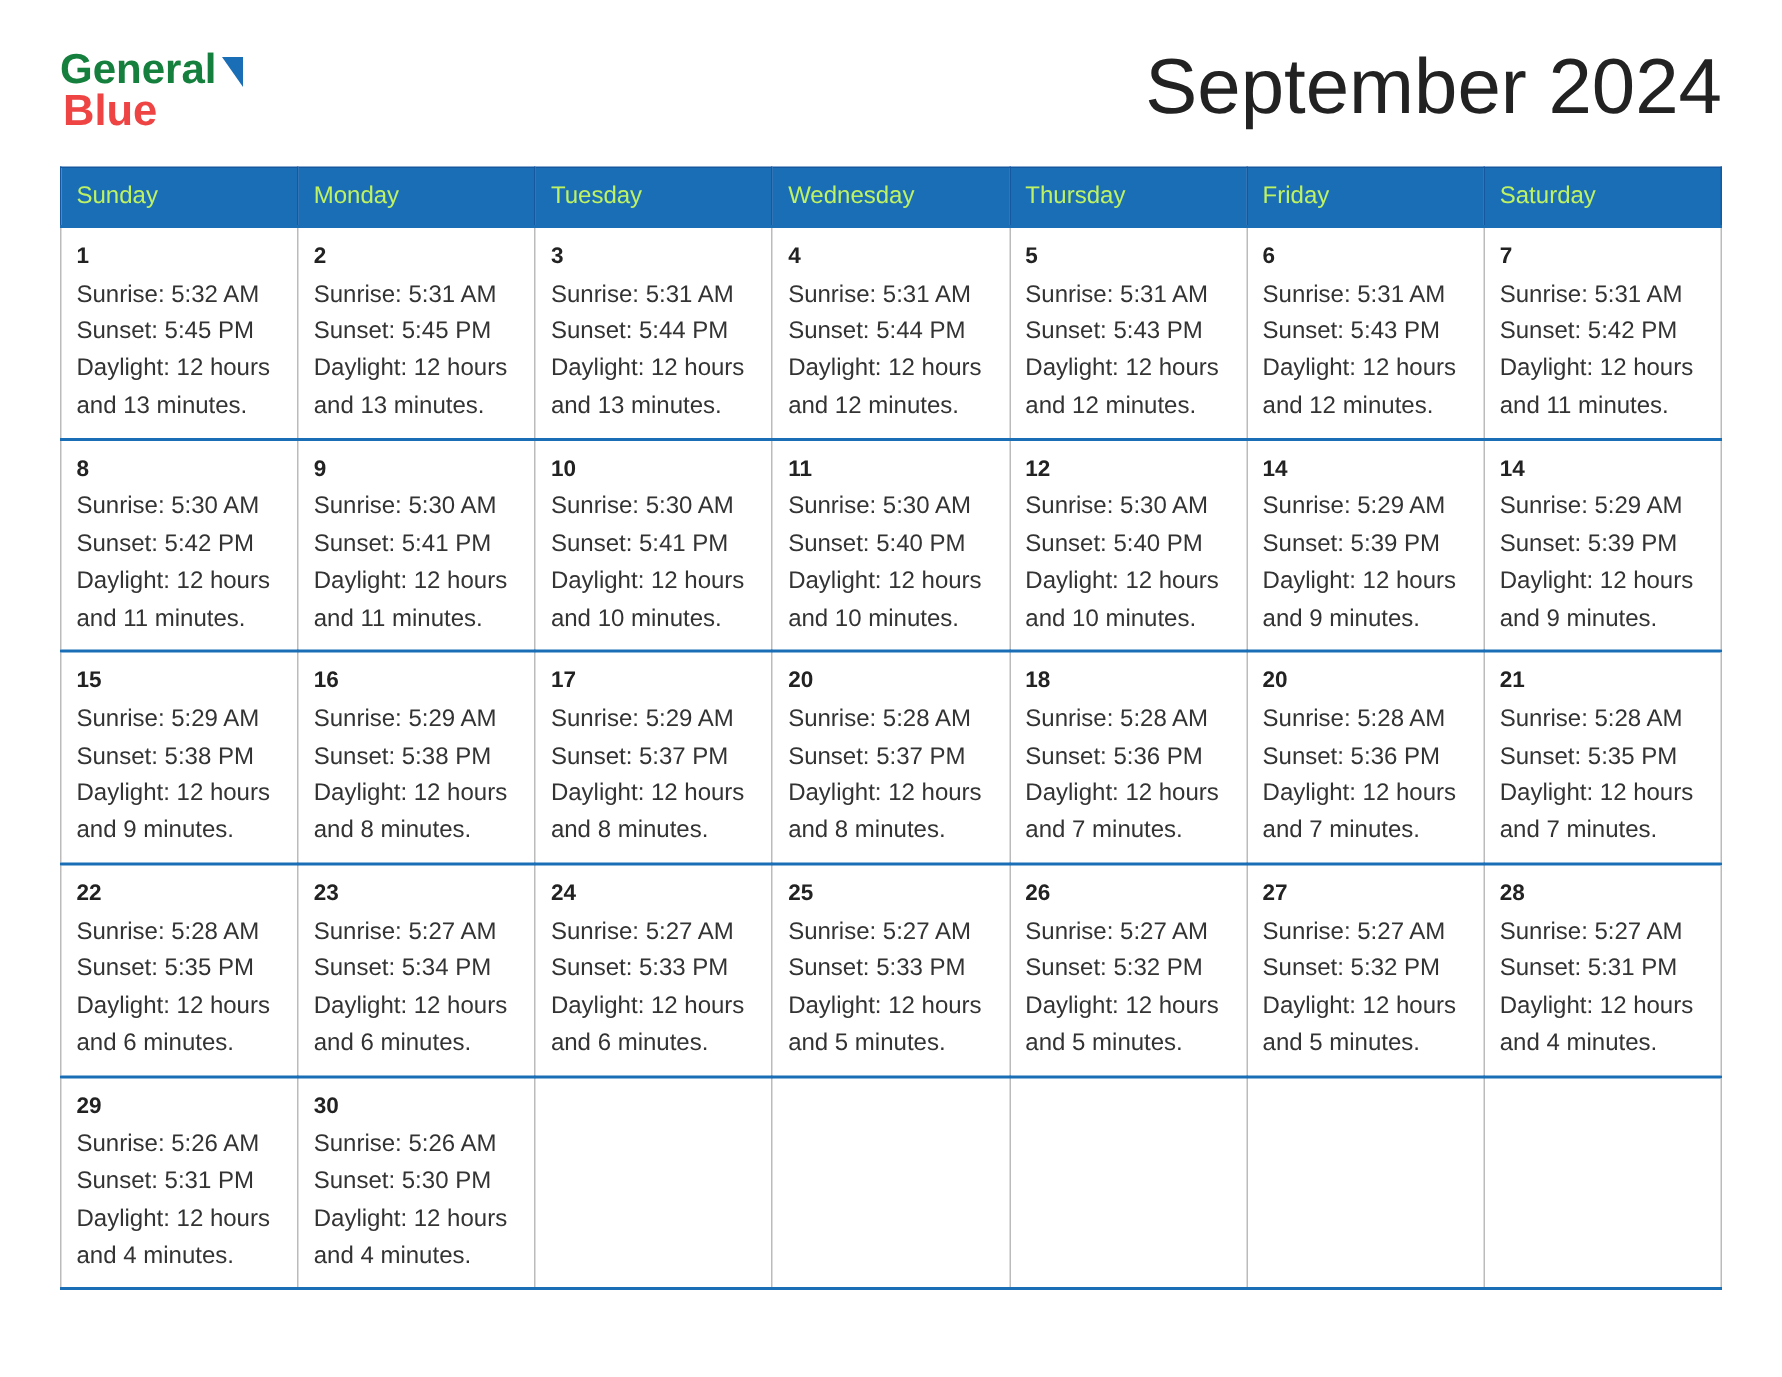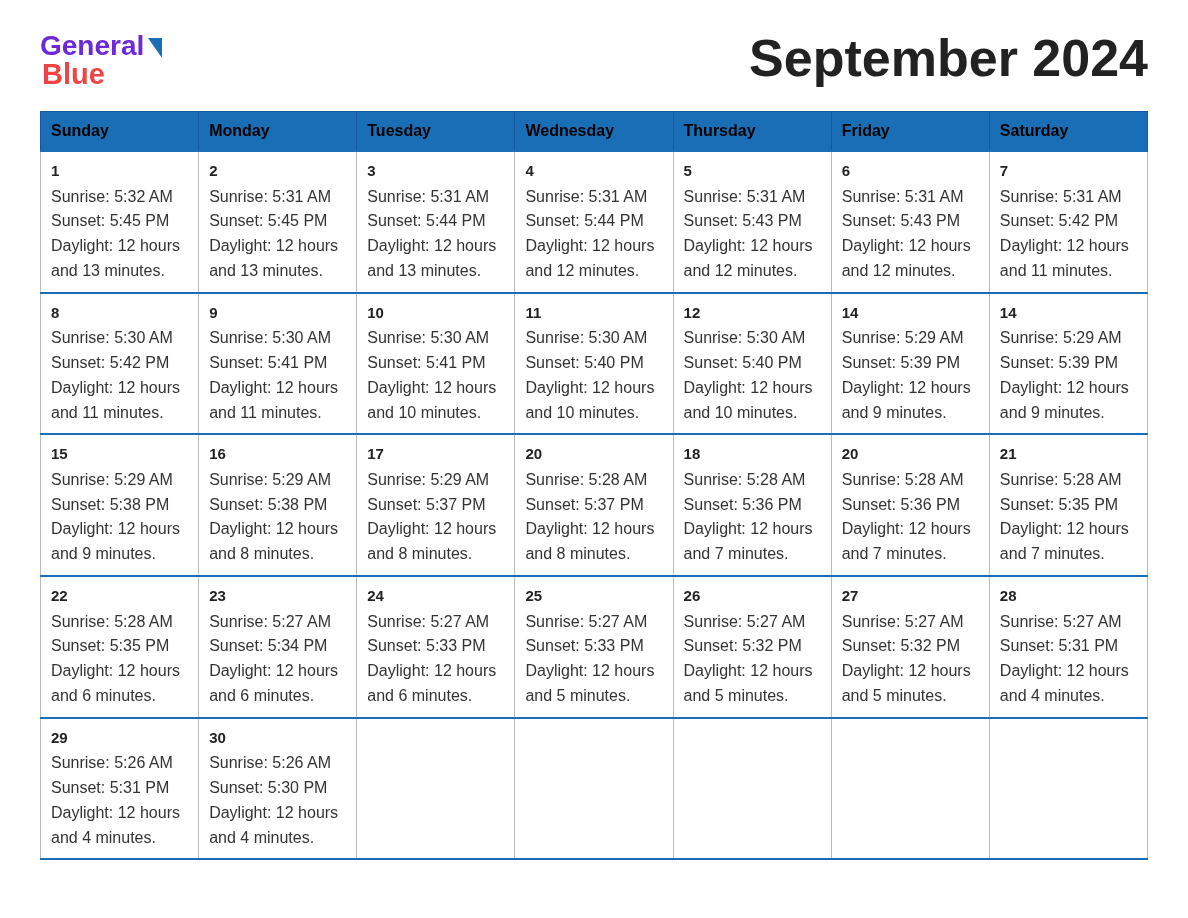--- a/index.html
+++ b/index.html
@@ -17,21 +17,21 @@
       margin-bottom: 20px;
     }
     .logo {
       display: flex;
       flex-direction: column;
       align-items: flex-start;
     }
     .logo-general {
       font-size: 28px;
       font-weight: bold;
-      color: #6d28d9;
+      color: #15803d;
     }
     .logo-triangle {
       width: 0;
       height: 0;
       border-left: 14px solid transparent;
       border-top: 20px solid #1a6eb5;
       margin-left: 4px;
       margin-top: 4px;
     }
     .logo-blue {
@@ -39,39 +39,39 @@
       font-weight: bold;
       color: #ef4444;
       margin-top: -4px;
       margin-left: 2px;
     }
     .title-section {
       text-align: right;
     }
     .month-year {
       font-size: 52px;
-      font-weight: bold;
+      font-weight: normal;
       color: #222;
       line-height: 1.1;
     }
     .location {
       font-size: 22px;
       color: #555;
       margin-top: 4px;
     }
     .calendar {
       width: 100%;
       border-collapse: collapse;
       border: 1px solid #999;
     }
     .calendar th {
       background-color: #1a6eb5;
-      color: #000000;
+      color: #bef264;
       font-size: 16px;
-      font-weight: bold;
+      font-weight: normal;
       padding: 10px 10px;
       text-align: left;
       border: 1px solid #1558a0;
     }
     .calendar td {
       vertical-align: top;
       padding: 8px 10px;
       border: 1px solid #bbb;
       width: 14.28%;
       min-height: 90px;

